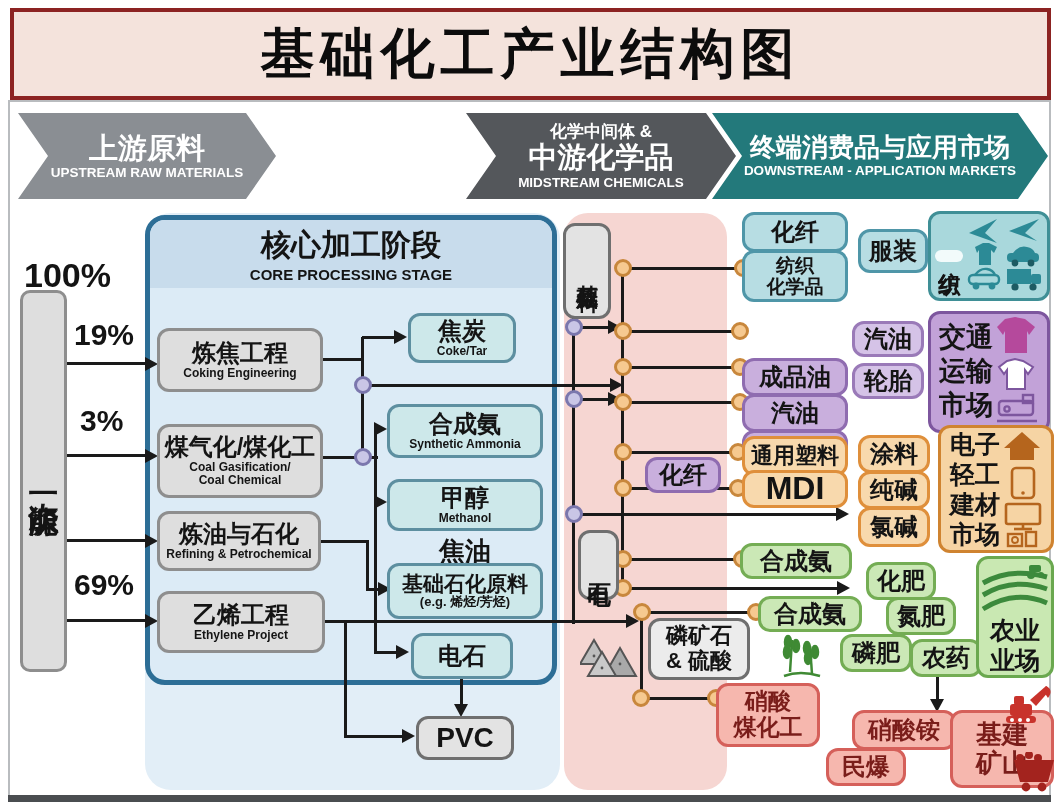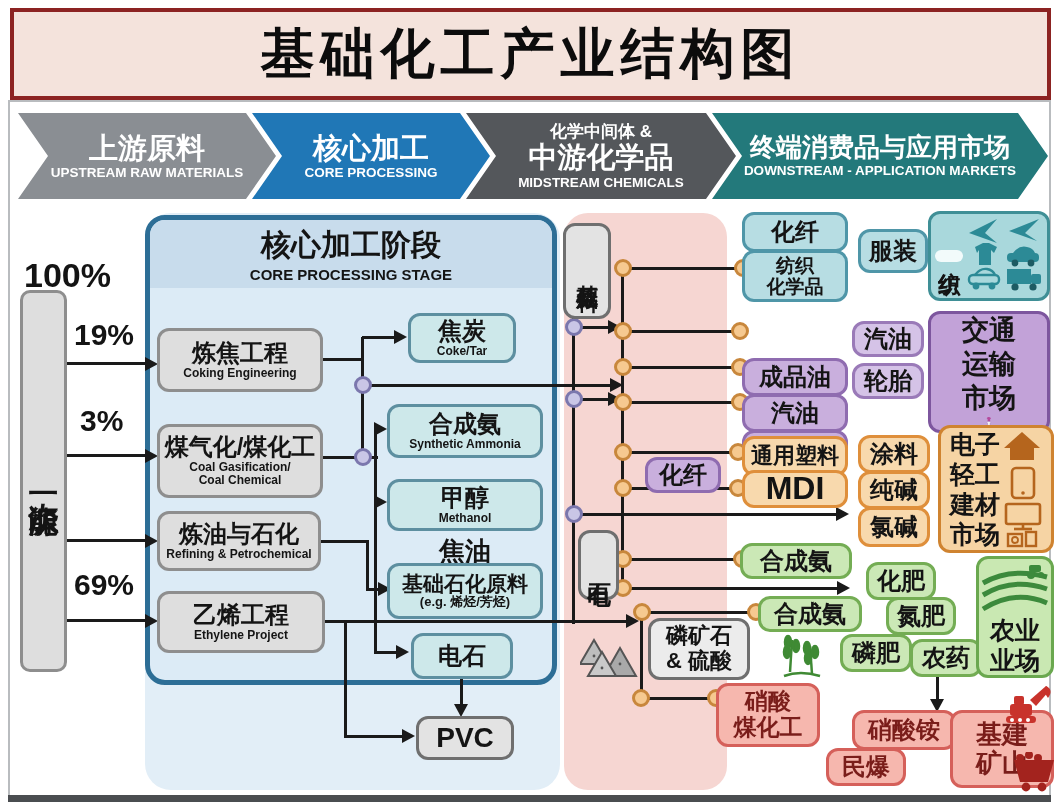--- a/index.html
+++ b/index.html
@@ -60,24 +60,20 @@
 
 <div id="stage">
 
   <div class="abs" id="title-bar">基础化工产业结构图</div>
 
   <div class="abs" id="frame"></div>
 
   <div class="abs chev" style="left:18px;width:258px;background:#8a8e93;">
     <div class="zh">上游原料</div>
     <div class="en">UPSTREAM RAW MATERIALS</div>
-  </div>
-  <div class="abs chev" style="left:252px;width:238px;background:#2077b6;">
-    <div class="zh">核心加工</div>
-    <div class="en">CORE PROCESSING</div>
   </div>
   <div class="abs chev" style="left:466px;width:270px;background:#54575b;text-align:center;">
     <div class="pre">化学中间体 &amp;</div>
     <div class="zh">中游化学品</div>
     <div class="en">MIDSTREAM CHEMICALS</div>
   </div>
   <div class="abs chev" style="left:712px;width:336px;background:#23797b;">
     <div class="zh" style="font-size:26px;">终端消费品与应用市场</div>
     <div class="en">DOWNSTREAM - APPLICATION MARKETS</div>
   </div>
@@ -303,21 +299,21 @@
   </div>
   <div class="b abs purp" style="left:742px;top:386px;width:106px;height:38px;">
     <div class="zh">沦醇</div>
   </div>
   <div class="b abs purp2" style="left:852px;top:321px;width:72px;height:36px;">
     <div class="zh">汽油</div>
   </div>
   <div class="b abs purp2" style="left:852px;top:363px;width:72px;height:36px;">
     <div class="zh">轮胎</div>
   </div>
-  <div class="b abs purpm" style="left:928px;top:311px;width:122px;height:122px;flex-direction:column;gap:2px;">
+  <div class="b abs purpm" style="left:928px;top:311px;width:122px;height:122px;flex-direction:row;gap:2px;">
     <div style="font-size:27px;font-weight:bold;white-space:pre-line;line-height:1.25;">交通
 运输
 市场</div>
     <svg width="44" height="110" viewBox="0 0 44 110">
       <g>
           <path d="M10 2 L20 0 L30 2 L40 10 L34 18 L32 14 L32 36 L10 36 L10 14 L8 18 L2 10 Z" fill="#b5499c"></path>
         </g>
       <g>
           <path d="M12 44 L20 42 L28 44 L38 50 L33 57 L30 53 L30 72 L12 72 L12 53 L9 57 L4 50 Z" fill="#fff" stroke="#7d569e" stroke-width="2"></path>
         </g>

